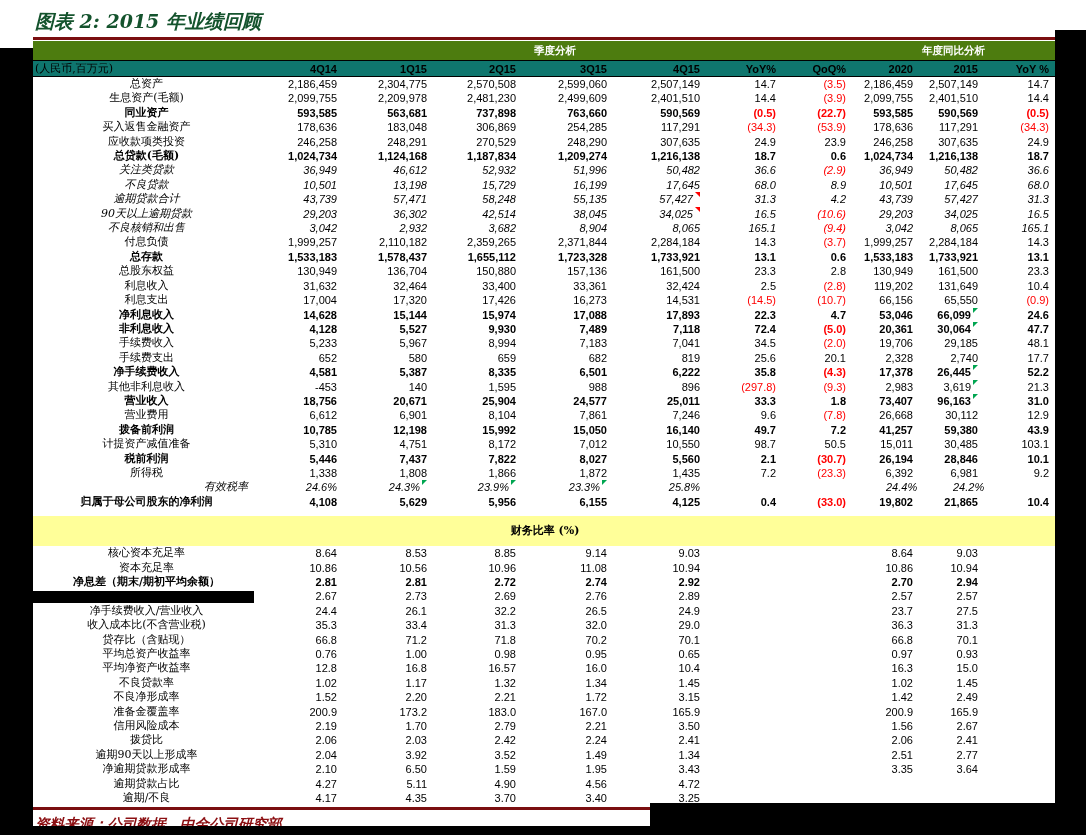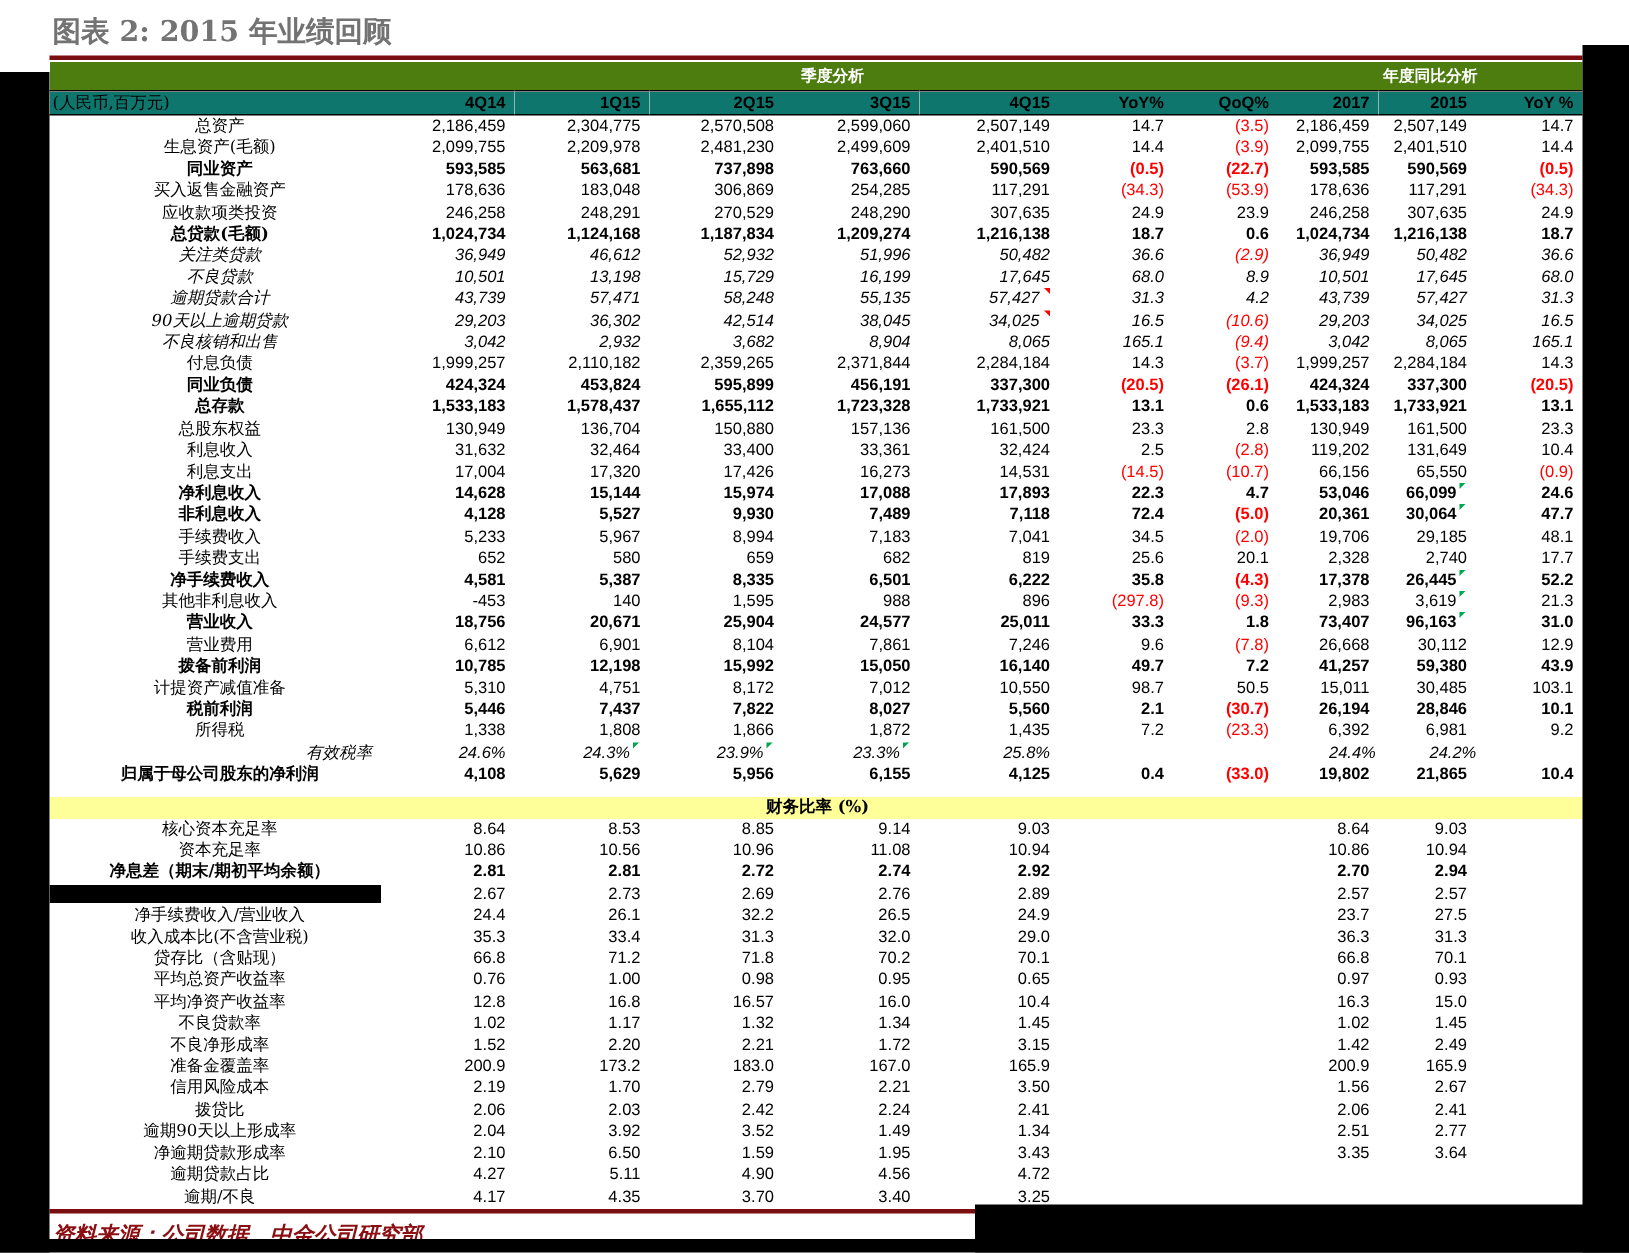--- a/index.html
+++ b/index.html
@@ -1,39 +1,39 @@
 <!DOCTYPE html>
 <html><head>
 <meta charset="utf-8">
 <style>
   html,body{margin:0;padding:0;}
   body{width:1086px;height:835px;position:relative;background:#ffffff;overflow:hidden;
        font-family:"Liberation Sans",sans-serif;}
   .page{position:absolute;left:33px;top:0;width:1022px;}
-  .title{font-family:"DejaVu Serif",serif;font-weight:bold;
-         color:#737373;font-size:19px;line-height:26px;margin:8px 0 0 2px;}
+  .title{font-family:"DejaVu Serif",serif;font-style:italic;font-weight:bold;
+         color:#14532d;font-size:19px;line-height:26px;margin:8px 0 0 2px;}
   .title-rule{height:3px;background:#7a0e10;margin-top:3px;}
   table{border-collapse:collapse;table-layout:fixed;width:1022px;margin-top:1px;}
   th,td{padding:0;margin:0;overflow:hidden;white-space:nowrap;}
   thead tr.band th{background:#4d7c0f;color:#ffffff;font-size:10.5px;height:19px;
                    font-family:"DejaVu Serif",serif;font-weight:bold;text-align:center;}
   thead tr.cols th{background:#0f766e;border-top:1px solid #000;border-bottom:1px solid #000;
                    font-size:11px;height:15px;text-align:right;padding-right:6px;font-weight:bold;}
   thead tr.cols th.unit{text-align:left;padding-left:2px;font-family:"DejaVu Serif",serif;font-weight:normal;}
   tbody td{font-size:11px;line-height:14.4px;height:14.4px;}
   td.label{font-family:"DejaVu Serif",serif;padding-left:2px;text-align:center;}
   td.val{text-align:right;padding-right:6px;}
   td.val.neg{color:#ff0000;}
   tr.bold td{font-weight:bold;}
   tr.sub td.label{font-style:italic;}
   tr.sub td.val{font-style:italic;margin-top:36px;}
   tr.taxrate td{font-style:italic;padding-left:34px;}
   tr.taxrate td.label{text-align:right;padding-right:10px;}
   tr.gap td{height:7px;line-height:7px;}
-  tr.section td{background:#ffff99;font-weight:bold;height:15px;}
+  tr.section td{background:#ffff99;font-weight:bold;height:30px;}
   .redact{background:#000;height:12px;width:221px;margin-left:-2px;}
   .flag{display:inline-block;width:0;height:0;margin-left:2px;position:relative;top:-6px;}
   .flag.red{border-left:5px solid transparent;border-top:5px solid #ff0000;}
   .flag.green{border-right:5px solid transparent;border-top:5px solid #00a550;}
   .table-rule{height:3px;background:#7a0e10;margin-top:1px;}
   .source{font-family:"DejaVu Serif",serif;font-style:italic;font-weight:bold;
           color:#8b0f12;font-size:14.5px;margin:5px 0 0 2px;}
   .strip{position:absolute;background:#000;}
   #strip-left{left:0;top:48px;width:33px;height:787px;}
   #strip-right{left:1055px;top:30px;width:31px;height:805px;}
@@ -68,21 +68,21 @@
         </tr>
       <tr class="cols" id="cols-row">
           <th class="unit">(人民币,百万元)</th>
           <th>4Q14</th>
           <th>1Q15</th>
           <th>2Q15</th>
           <th>3Q15</th>
           <th>4Q15</th>
           <th>YoY%</th>
           <th>QoQ%</th>
-          <th>2017</th>
+          <th>2020</th>
           <th>2015</th>
           <th>YoY %</th>
         </tr>
     </thead>
     <tbody id="tbody">
         <tr class="normal">
           <td class="label">总资产</td>
           <td class="val">2,186,459</td>
           <td class="val">2,304,775</td>
           <td class="val">2,570,508</td>
@@ -231,33 +231,20 @@
           <td class="val">2,359,265</td>
           <td class="val">2,371,844</td>
           <td class="val">2,284,184</td>
           <td class="val">14.3</td>
           <td class="val neg">(3.7)</td>
           <td class="val">1,999,257</td>
           <td class="val">2,284,184</td>
           <td class="val">14.3</td>
         </tr>
         <tr class="bold">
-          <td class="label">同业负债</td>
-          <td class="val">424,324</td>
-          <td class="val">453,824</td>
-          <td class="val">595,899</td>
-          <td class="val">456,191</td>
-          <td class="val">337,300</td>
-          <td class="val neg">(20.5)</td>
-          <td class="val neg">(26.1)</td>
-          <td class="val">424,324</td>
-          <td class="val">337,300</td>
-          <td class="val neg">(20.5)</td>
-        </tr>
-        <tr class="bold">
           <td class="label">总存款</td>
           <td class="val">1,533,183</td>
           <td class="val">1,578,437</td>
           <td class="val">1,655,112</td>
           <td class="val">1,723,328</td>
           <td class="val">1,733,921</td>
           <td class="val">13.1</td>
           <td class="val">0.6</td>
           <td class="val">1,533,183</td>
           <td class="val">1,733,921</td>

